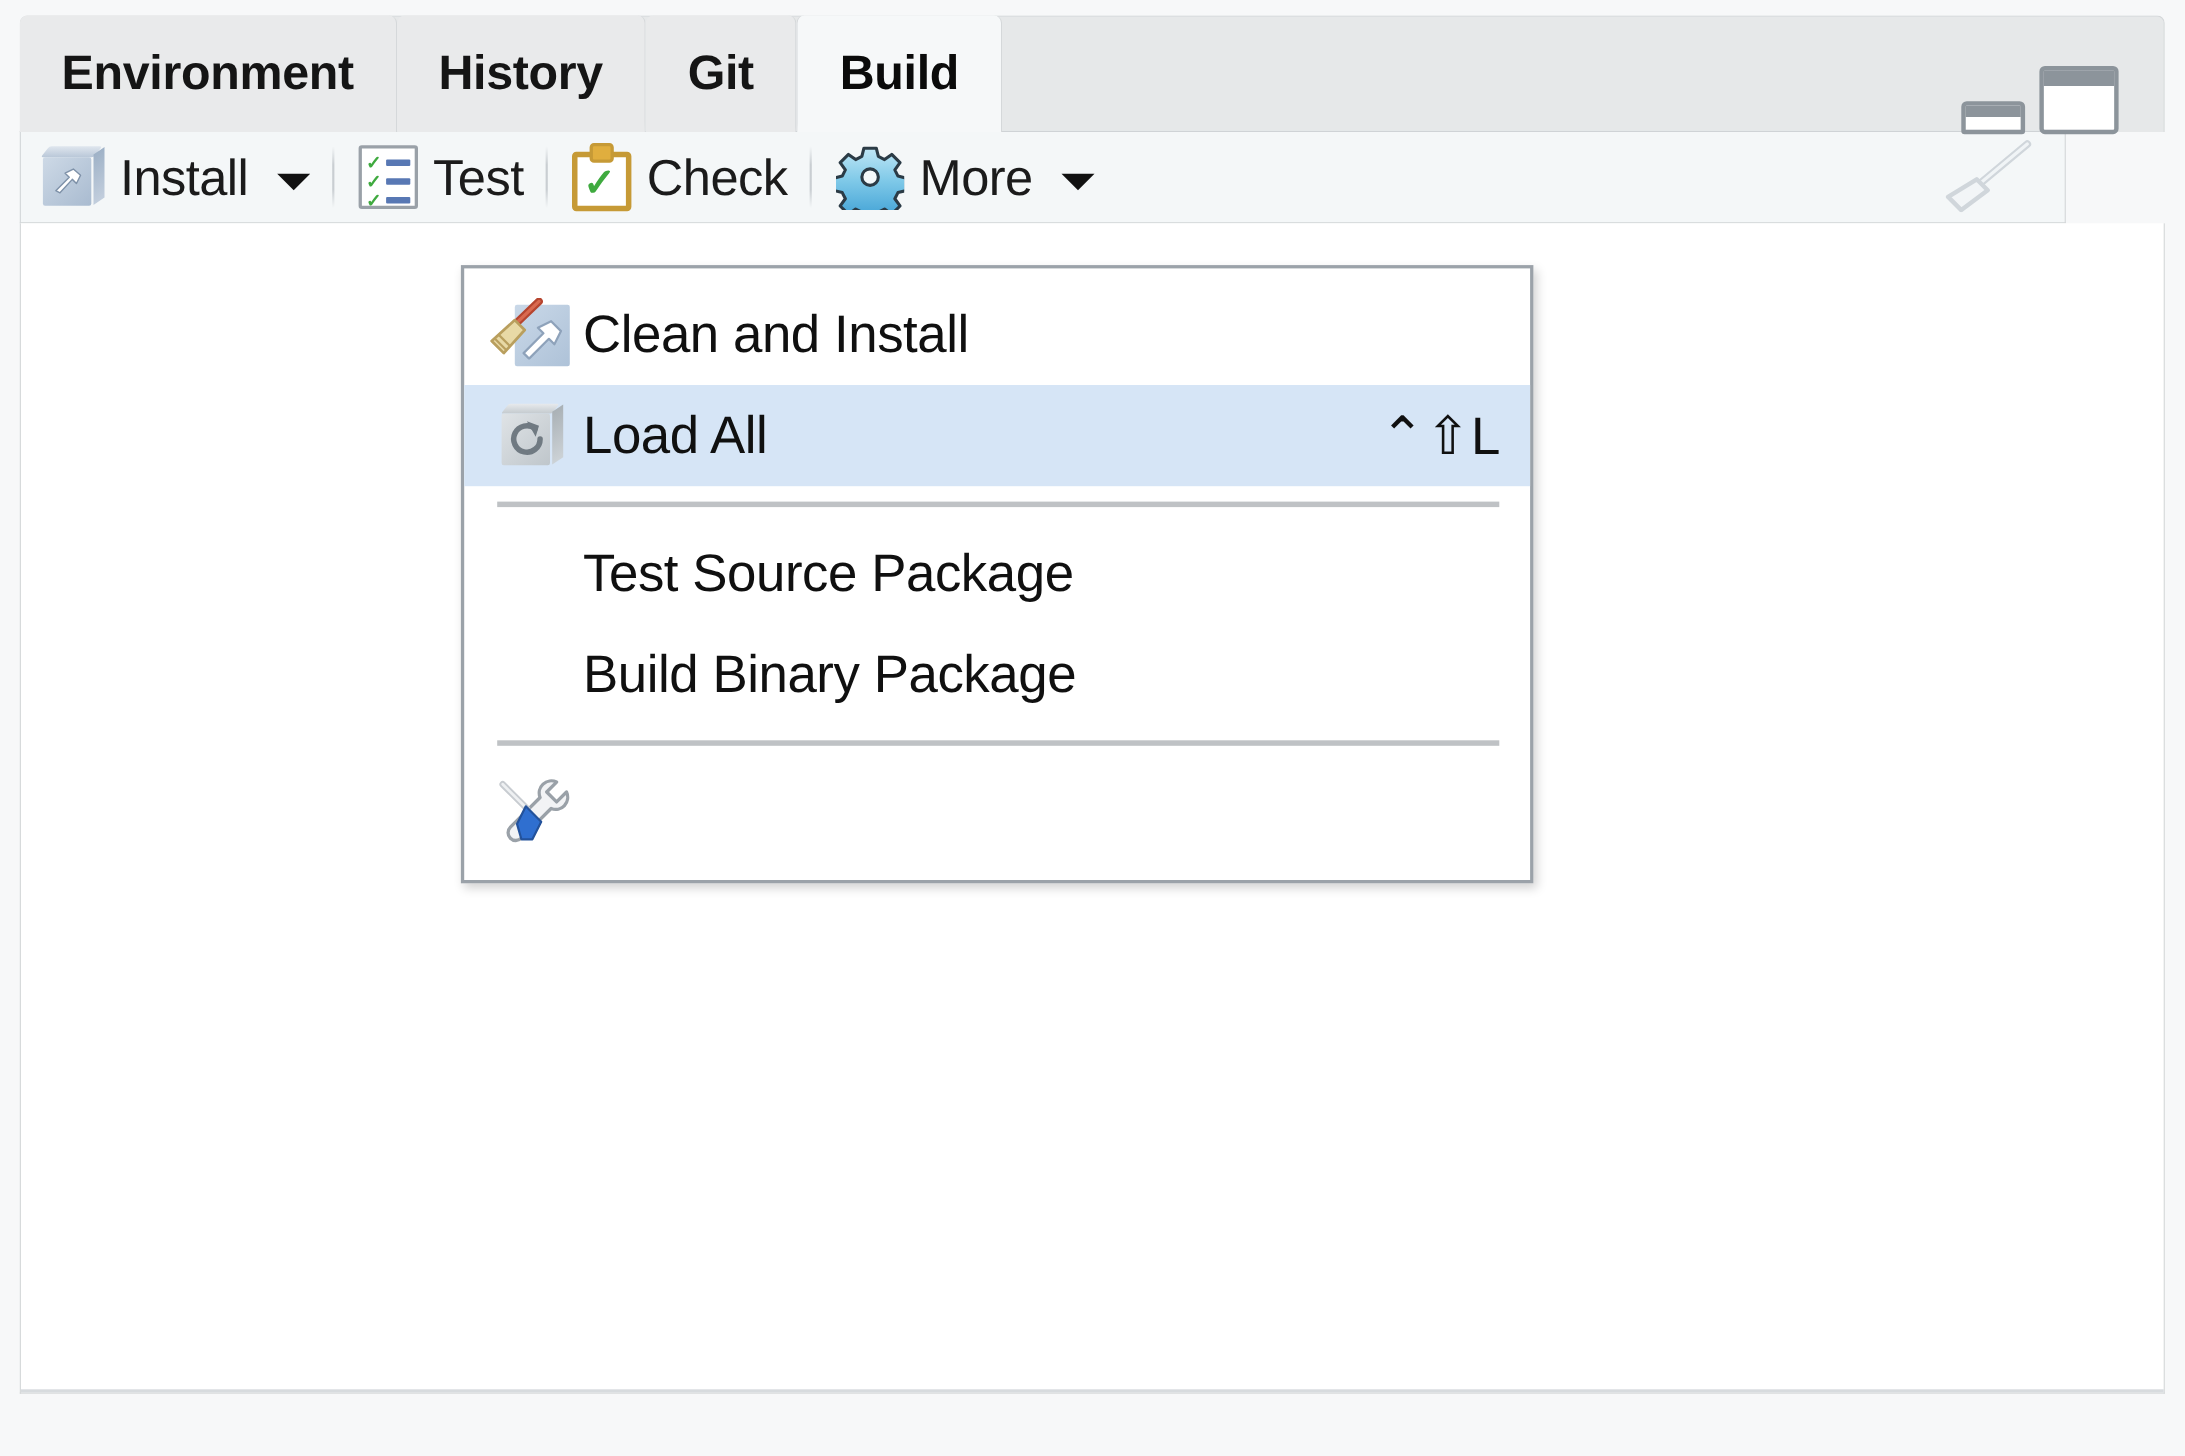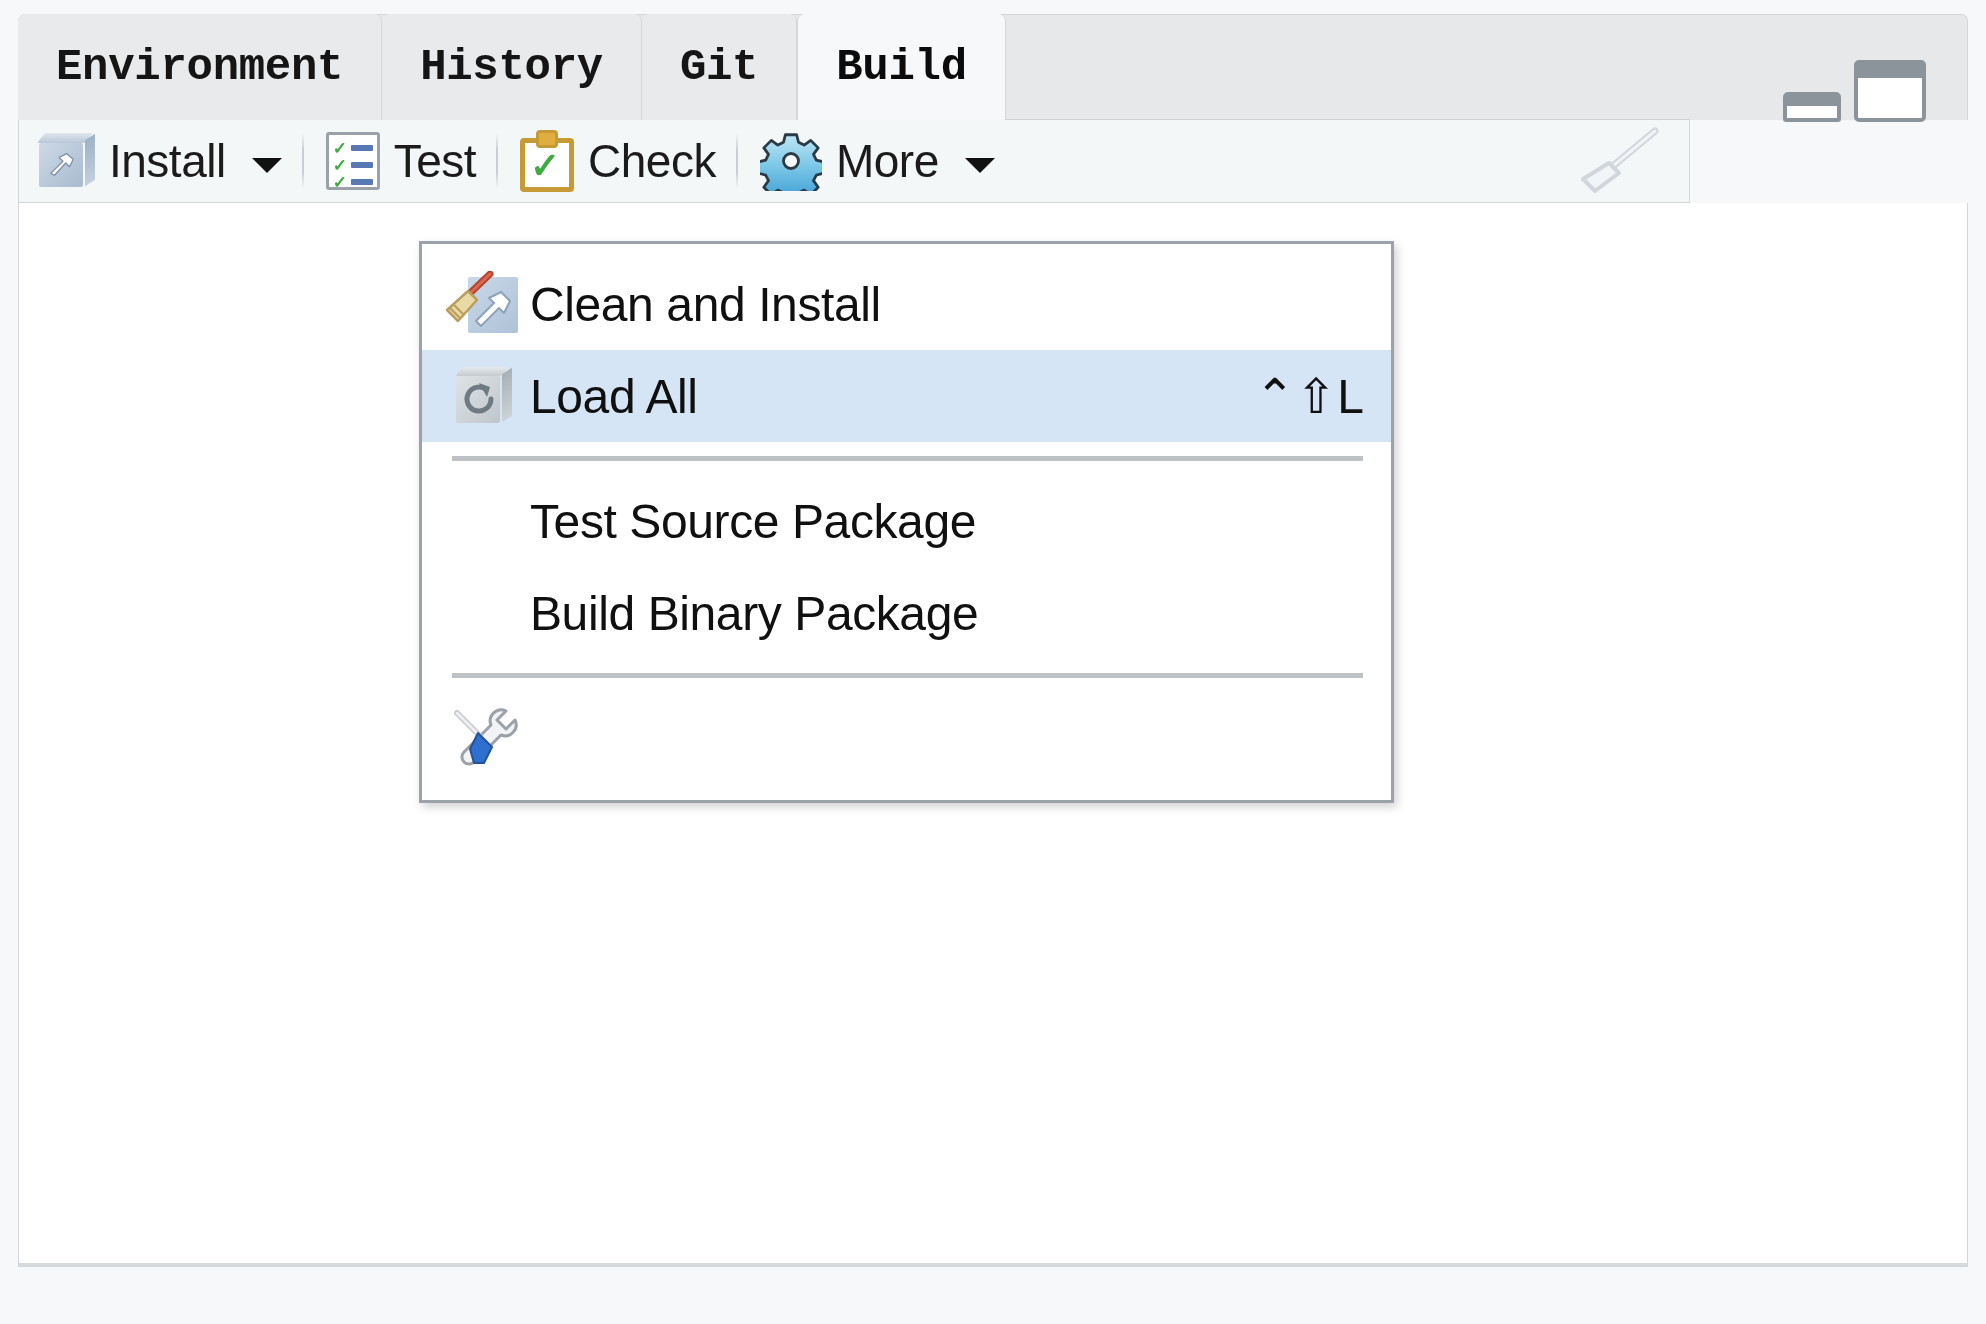--- a/index.html
+++ b/index.html
@@ -41,21 +41,20 @@
     border-bottom: none;
     border-radius: 7px 7px 0 0;
     box-sizing: border-box;
   }
   .tabs {
     position: relative;
     display: flex;
     align-items: flex-start;
     height: 106px;
     z-index: 2;
-    font-family: Liberation Mono, monospace;
   }
   .tab {
     display: flex;
     align-items: center;
     justify-content: center;
     padding: 0 38px;
     height: 106px;
     box-sizing: border-box;
     font-size: 44px;
     font-weight: bold;
@@ -99,21 +98,21 @@
     border-radius: 5px;
     background: linear-gradient(to bottom, #8c949b 0%, #8c949b 26%, #ffffff 26%, #ffffff 100%);
     box-sizing: border-box;
   }
 
   
   .toolbar {
     position: absolute;
     left: 18px;
     top: 119px;
-    width: 1672px;
+    width: 1860px;
     height: 84px;
     background: #f4f7f8;
     border: 1px solid #d3d6d8;
     border-top: 1px solid #cfd3d6;
     box-sizing: border-box;
     display: flex;
     align-items: center;
   }
   .tb-item {
     display: flex;

